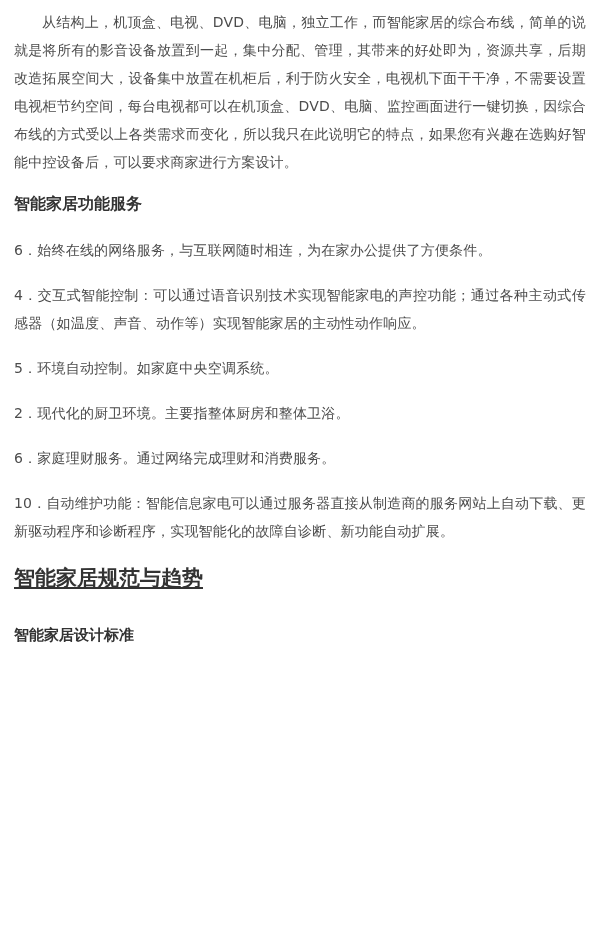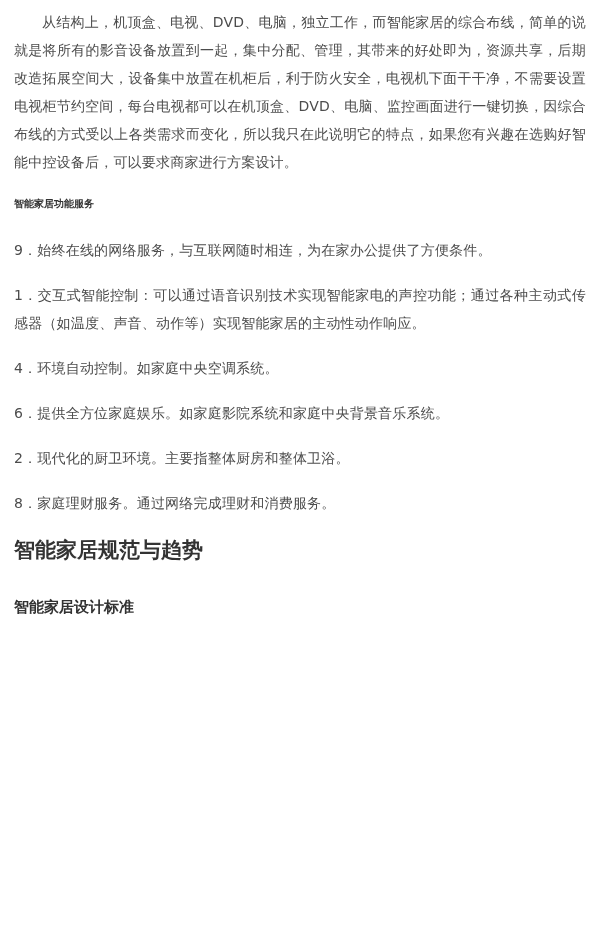--- a/index.html
+++ b/index.html
@@ -30,53 +30,54 @@
     text-align: justify;
     letter-spacing: 0.2px;
   }
   .figure-caption {
     margin: 0 0 12px 0;
     text-indent: 2em;
   }
   .h-section {
     margin: 0 0 20px 0;
     color: #333333;
-    font-size: 10px;
+    font-size: 16px;
     font-weight: bold;
     line-height: 24px;
   }
   .h-chapter {
     margin: 18px 0 30px 0;
     color: #333333;
     font-size: 21px;
     font-weight: bold;
     line-height: 30px;
+    text-decoration: underline;
   }
   .h-sub {
     margin: 0 0 0 0;
     color: #333333;
     font-size: 15px;
     font-weight: bold;
     line-height: 24px;
   }
 </style>
 </head>
 <body>
 
 <div class="doc">
 
   <p class="para">从结构上，机顶盒、电视、DVD、电脑，独立工作，而智能家居的综合布线，简单的说就是将所有的影音设备放置到一起，集中分配、管理，其带来的好处即为，资源共享，后期改造拓展空间大，设备集中放置在机柜后，利于防火安全，电视机下面干干净，不需要设置电视柜节约空间，每台电视都可以在机顶盒、DVD、电脑、监控画面进行一键切换，因综合布线的方式受以上各类需求而变化，所以我只在此说明它的特点，如果您有兴趣在选购好智能中控设备后，可以要求商家进行方案设计。</p>
 
   <div class="h-section">智能家居功能服务</div>
 
 
-  <p class="list-item">9．始终在线的网络服务，与互联网随时相连，为在家办公提供了方便条件。</p>
-  <p class="list-item">1．交互式智能控制：可以通过语音识别技术实现智能家电的声控功能；通过各种主动式传感器（如温度、声音、动作等）实现智能家居的主动性动作响应。</p>
-  <p class="list-item">4．环境自动控制。如家庭中央空调系统。</p>
-  <p class="list-item">6．提供全方位家庭娱乐。如家庭影院系统和家庭中央背景音乐系统。</p>
+  <p class="list-item">6．始终在线的网络服务，与互联网随时相连，为在家办公提供了方便条件。</p>
+  <p class="list-item">4．交互式智能控制：可以通过语音识别技术实现智能家电的声控功能；通过各种主动式传感器（如温度、声音、动作等）实现智能家居的主动性动作响应。</p>
+  <p class="list-item">5．环境自动控制。如家庭中央空调系统。</p>
   <p class="list-item">2．现代化的厨卫环境。主要指整体厨房和整体卫浴。</p>
-  <p class="list-item">8．家庭理财服务。通过网络完成理财和消费服务。</p>
+  <p class="list-item">6．家庭理财服务。通过网络完成理财和消费服务。</p>
+  <p class="list-item">10．自动维护功能：智能信息家电可以通过服务器直接从制造商的服务网站上自动下载、更新驱动程序和诊断程序，实现智能化的故障自诊断、新功能自动扩展。</p>
 
   <div class="h-chapter">智能家居规范与趋势</div>
 
   <div class="h-sub">智能家居设计标准</div>
 
 </div>
 
 </body></html>

